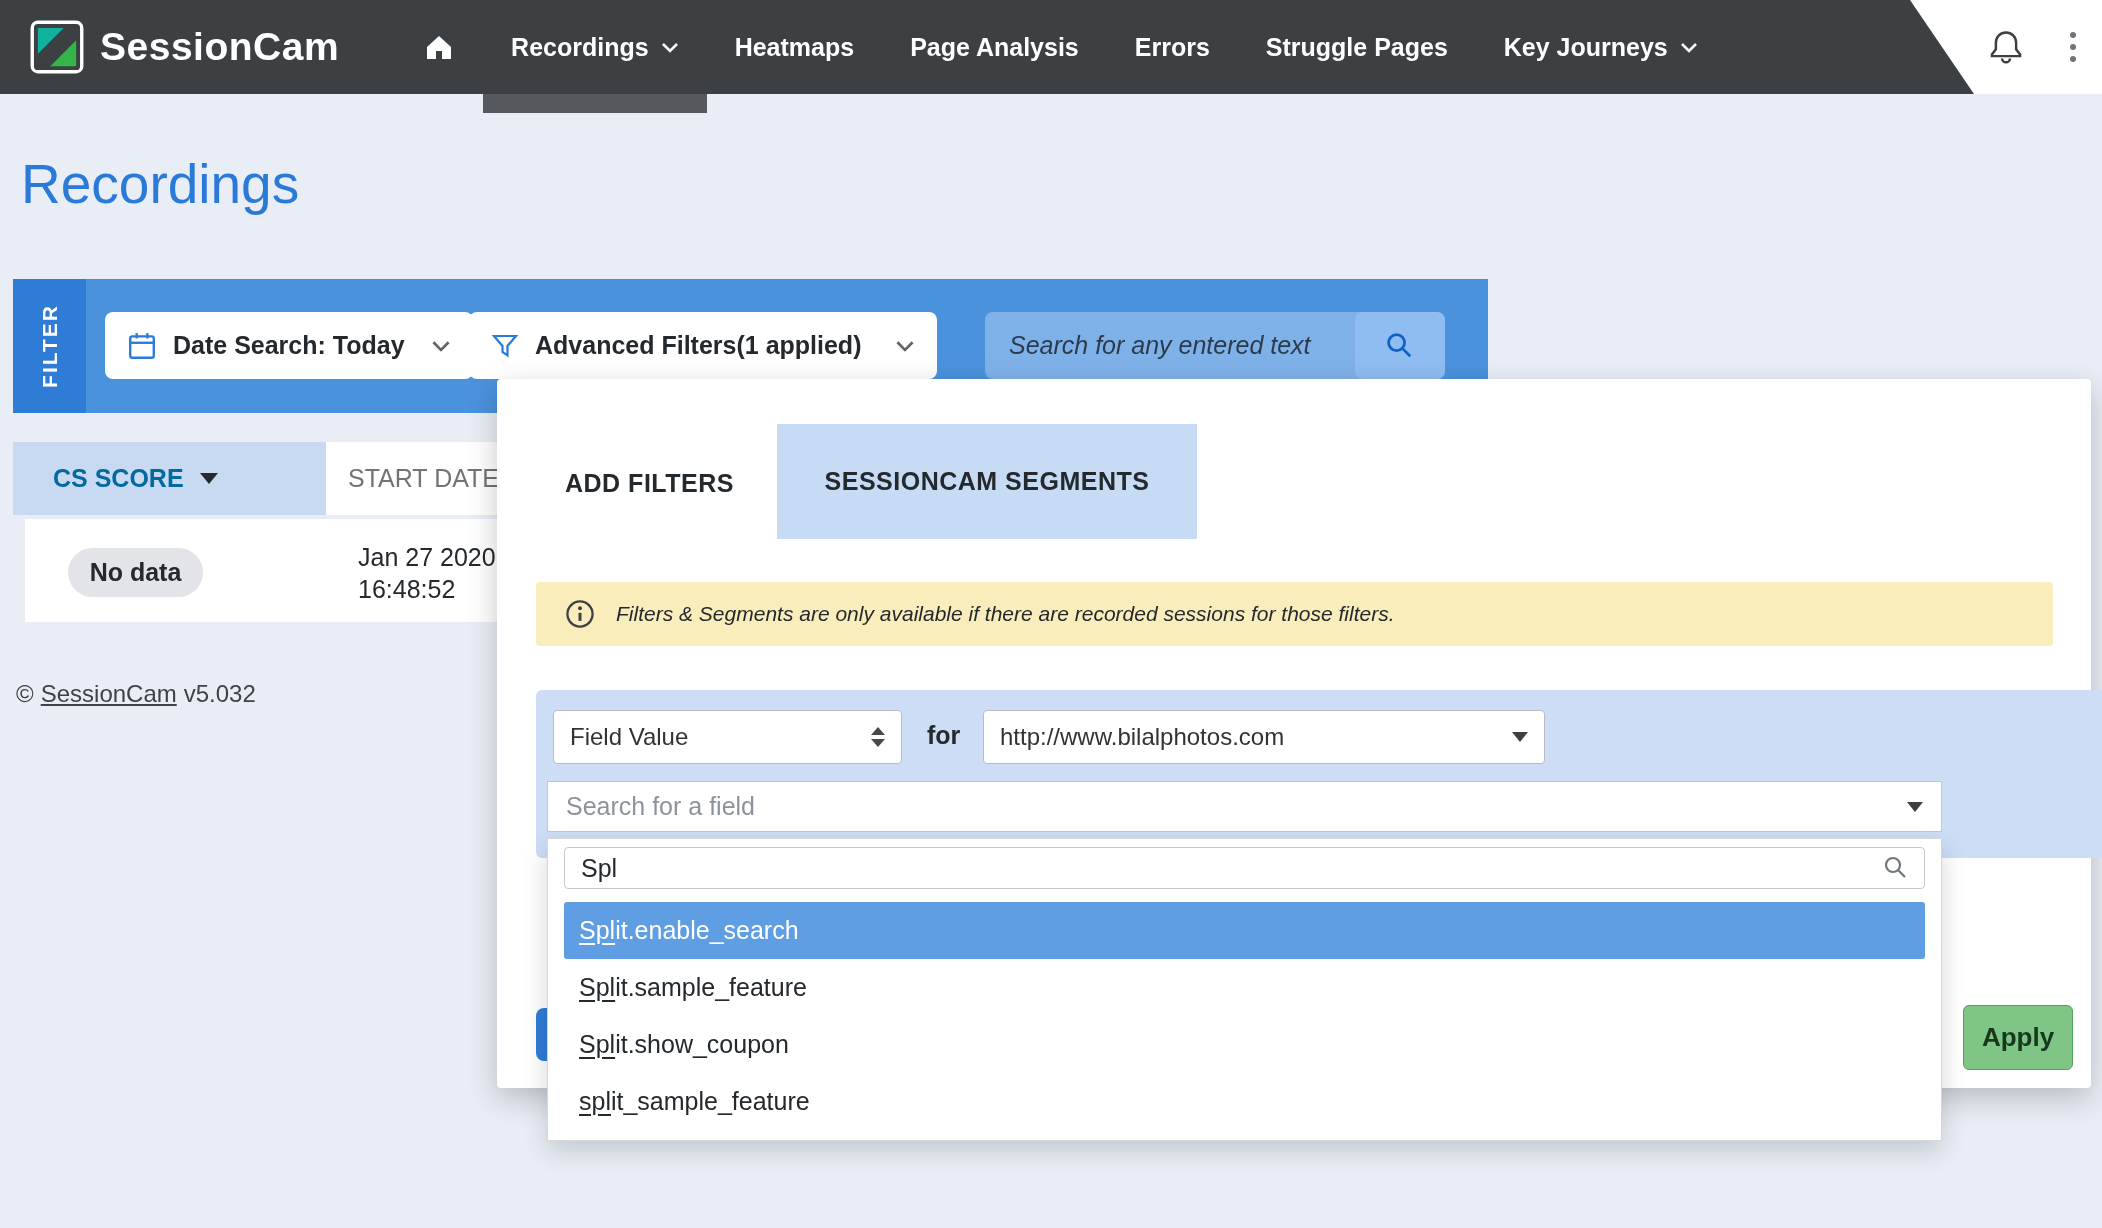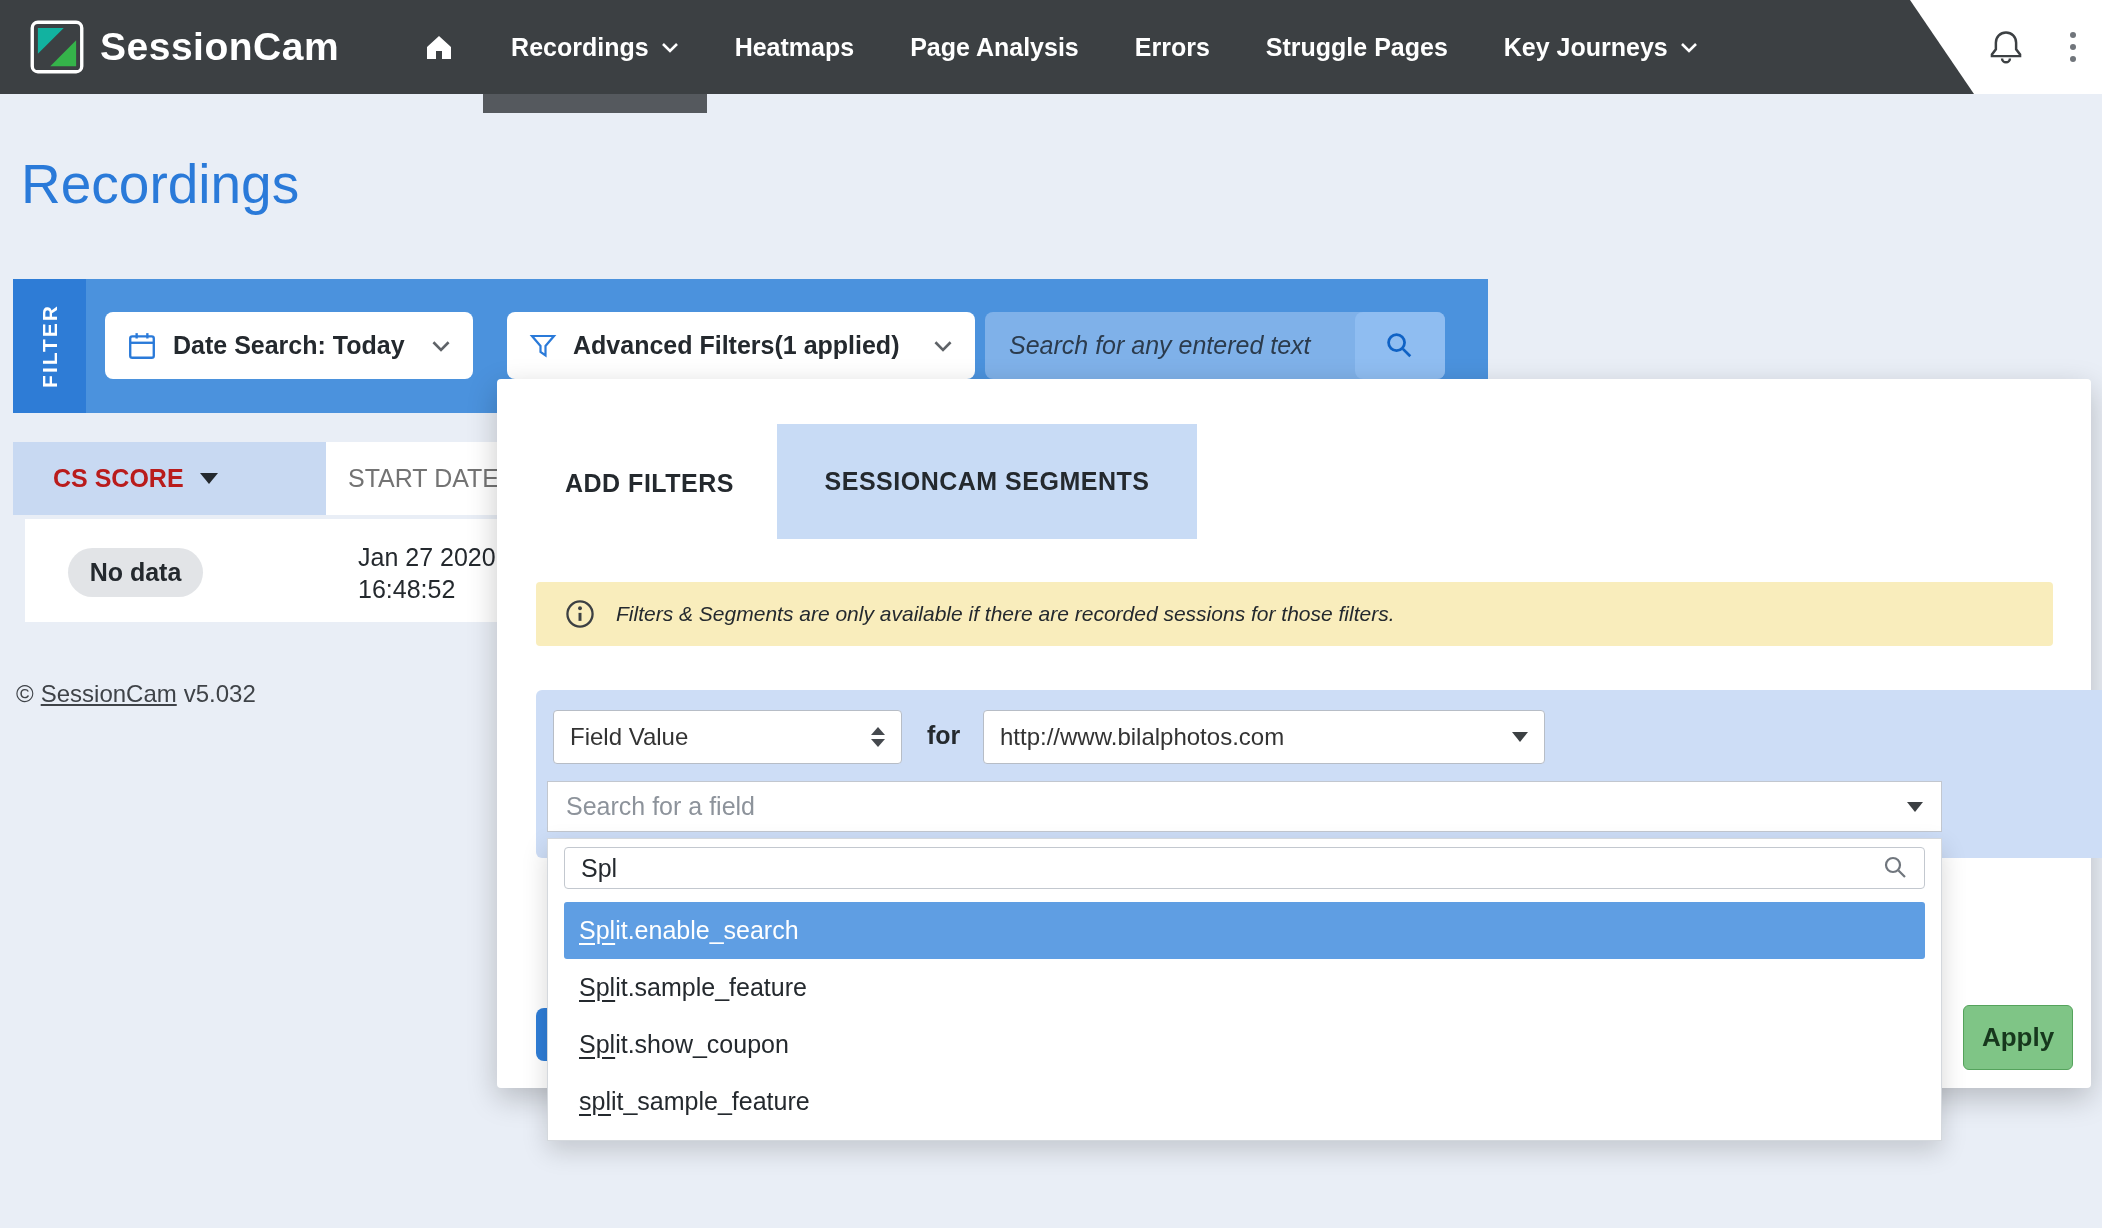--- a/index.html
+++ b/index.html
@@ -25,29 +25,29 @@
   
   .page-title { position:absolute; left:21px; top:152px; margin:0; font-size:55px; font-weight:400; color:#2a7ad9; }
 
   
   .filter-bar { position:absolute; left:13px; top:279px; width:1475px; height:134px; background:#4b92dd; }
   .filter-vert { position:absolute; left:0; top:0; width:73px; height:134px; background:#2e7cd6; display:flex; align-items:center; justify-content:center; }
   .filter-vert span { writing-mode:vertical-rl; transform:rotate(180deg); color:#fff; font-size:21px; font-weight:700; letter-spacing:2px; }
   .pill-btn { position:absolute; top:33px; height:67px; background:#fff; border:none; border-radius:8px; display:flex; align-items:center; gap:16px; padding:0 22px; cursor:pointer; font-family:inherit; }
   .pill-btn .lbl { font-size:25px; font-weight:700; color:#24292e; white-space:nowrap; }
   .date-btn { left:92px; width:368px; }
-  .adv-btn  { left:494px; width:468px; }
+  .adv-btn  { left:456px; width:468px; }
   .chev { margin-left:auto; flex:none; }
   .search-wrap { position:absolute; left:972px; top:33px; width:460px; height:67px; background:#7fb1e9; border-radius:8px; display:flex; align-items:center; }
   .search-wrap input { flex:1; min-width:0; border:none; outline:none; background:transparent; font-style:italic; font-size:25px; color:#0f172a; padding:0 24px; font-family:inherit; }
   .search-wrap input::placeholder { color:#2b3b4d; opacity:1; }
   .search-btn { width:90px; height:67px; flex:none; background:#8fbdf1; border:none; border-radius:8px; display:flex; align-items:center; justify-content:center; cursor:pointer; }
 
   
-  .th-cs { position:absolute; left:13px; top:442px; width:313px; height:73px; background:#c8d9f2; display:flex; align-items:center; gap:16px; padding-left:40px; font-size:25px; font-weight:700; color:#b91c1c; cursor:pointer; }
+  .th-cs { position:absolute; left:13px; top:442px; width:313px; height:73px; background:#c8d9f2; display:flex; align-items:center; gap:16px; padding-left:40px; font-size:25px; font-weight:700; color:#0369a1; cursor:pointer; }
   .tri-down { width:0; height:0; border-left:9px solid transparent; border-right:9px solid transparent; border-top:11px solid #24292e; }
   .th-sd { position:absolute; left:326px; top:442px; width:240px; height:73px; background:#fff; display:flex; align-items:center; padding-left:22px; font-size:25px; font-weight:400; color:#737373; cursor:pointer; }
   .data-row { position:absolute; left:13px; top:519px; width:553px; height:103px; background:#fff; cursor:pointer;margin-left:12px; }
   .nodata-pill { position:absolute; left:43px; top:29px; width:135px; height:49px; background:#e2e4e7; border-radius:26px; display:flex; align-items:center; justify-content:center; font-size:25px; font-weight:700; color:#24292e; }
   .date-cell { position:absolute; left:333px; top:22px; font-size:25px; color:#24292e; line-height:32px; font-weight:500; }
 
   
   .footer { position:absolute; left:16px; top:680px; font-size:24px; color:#3f4348; display:flex; gap:7px; }
   .footer a { color:#3f4348; text-decoration:underline; cursor:pointer; }
 

